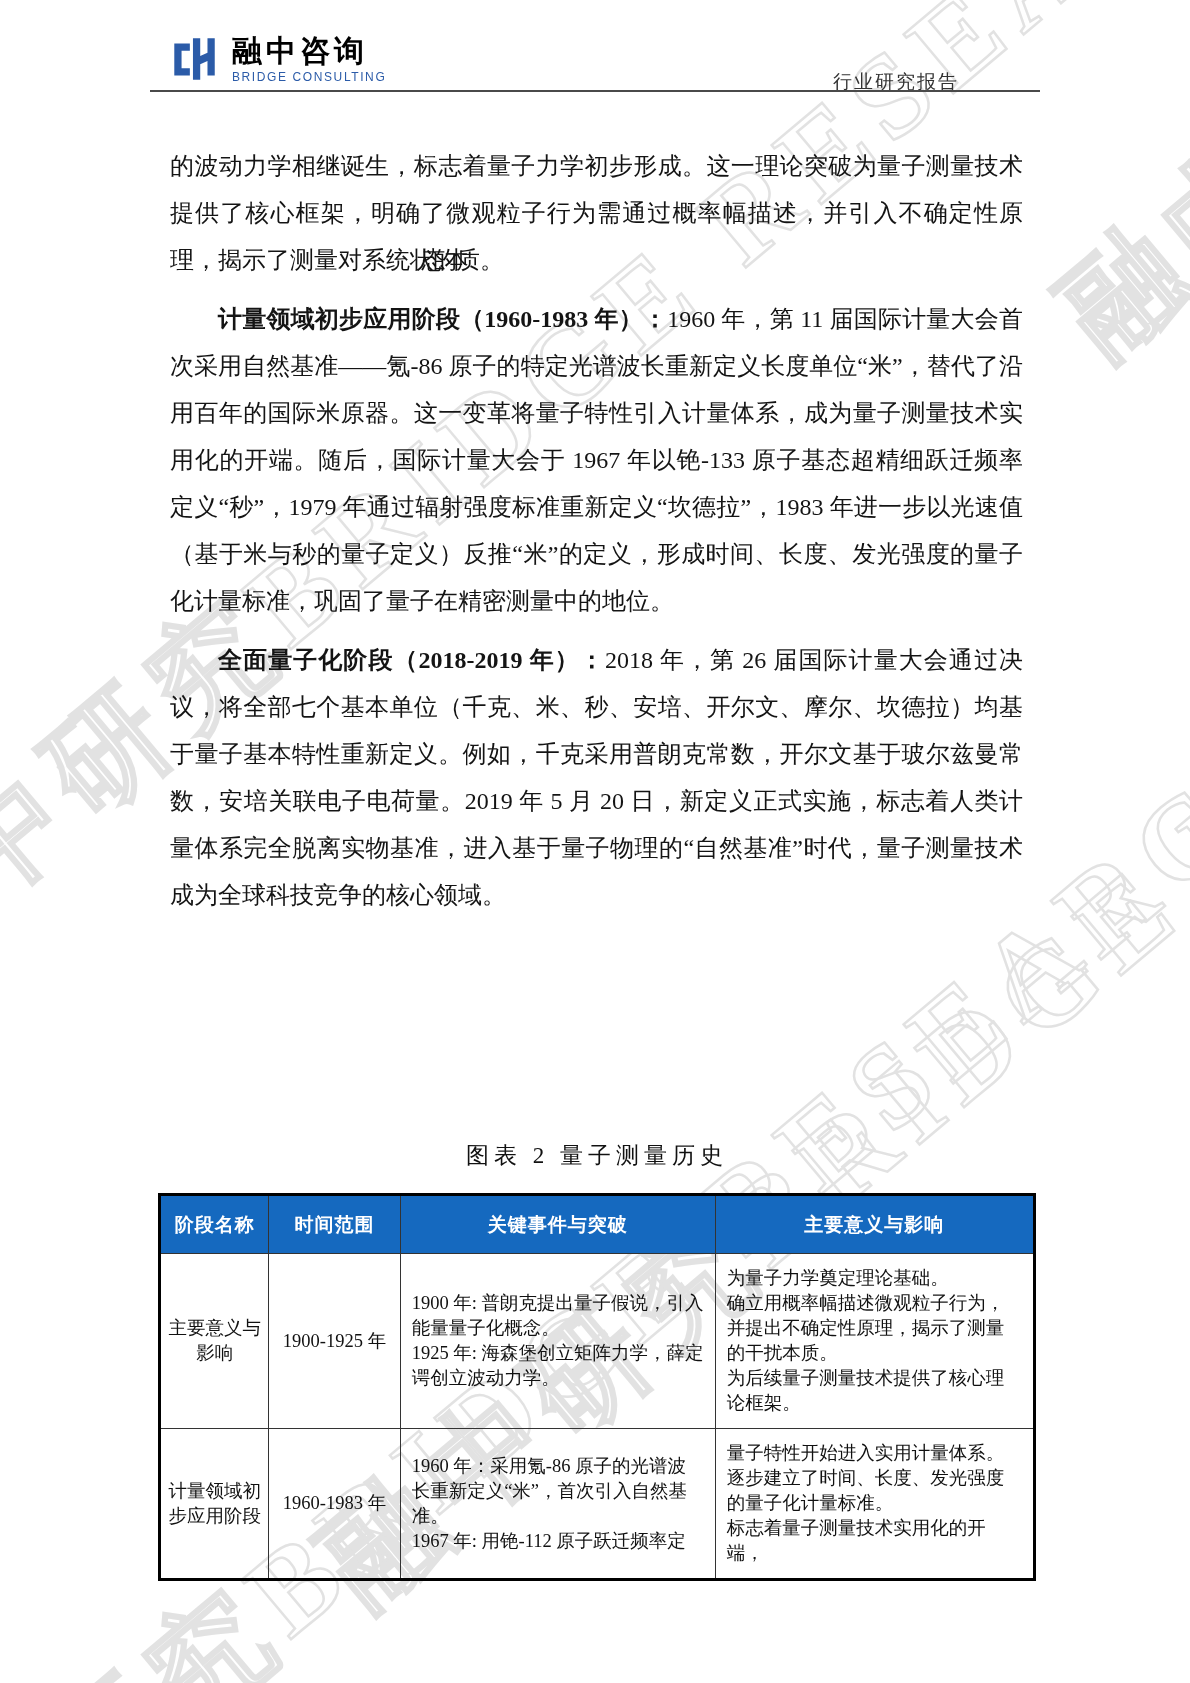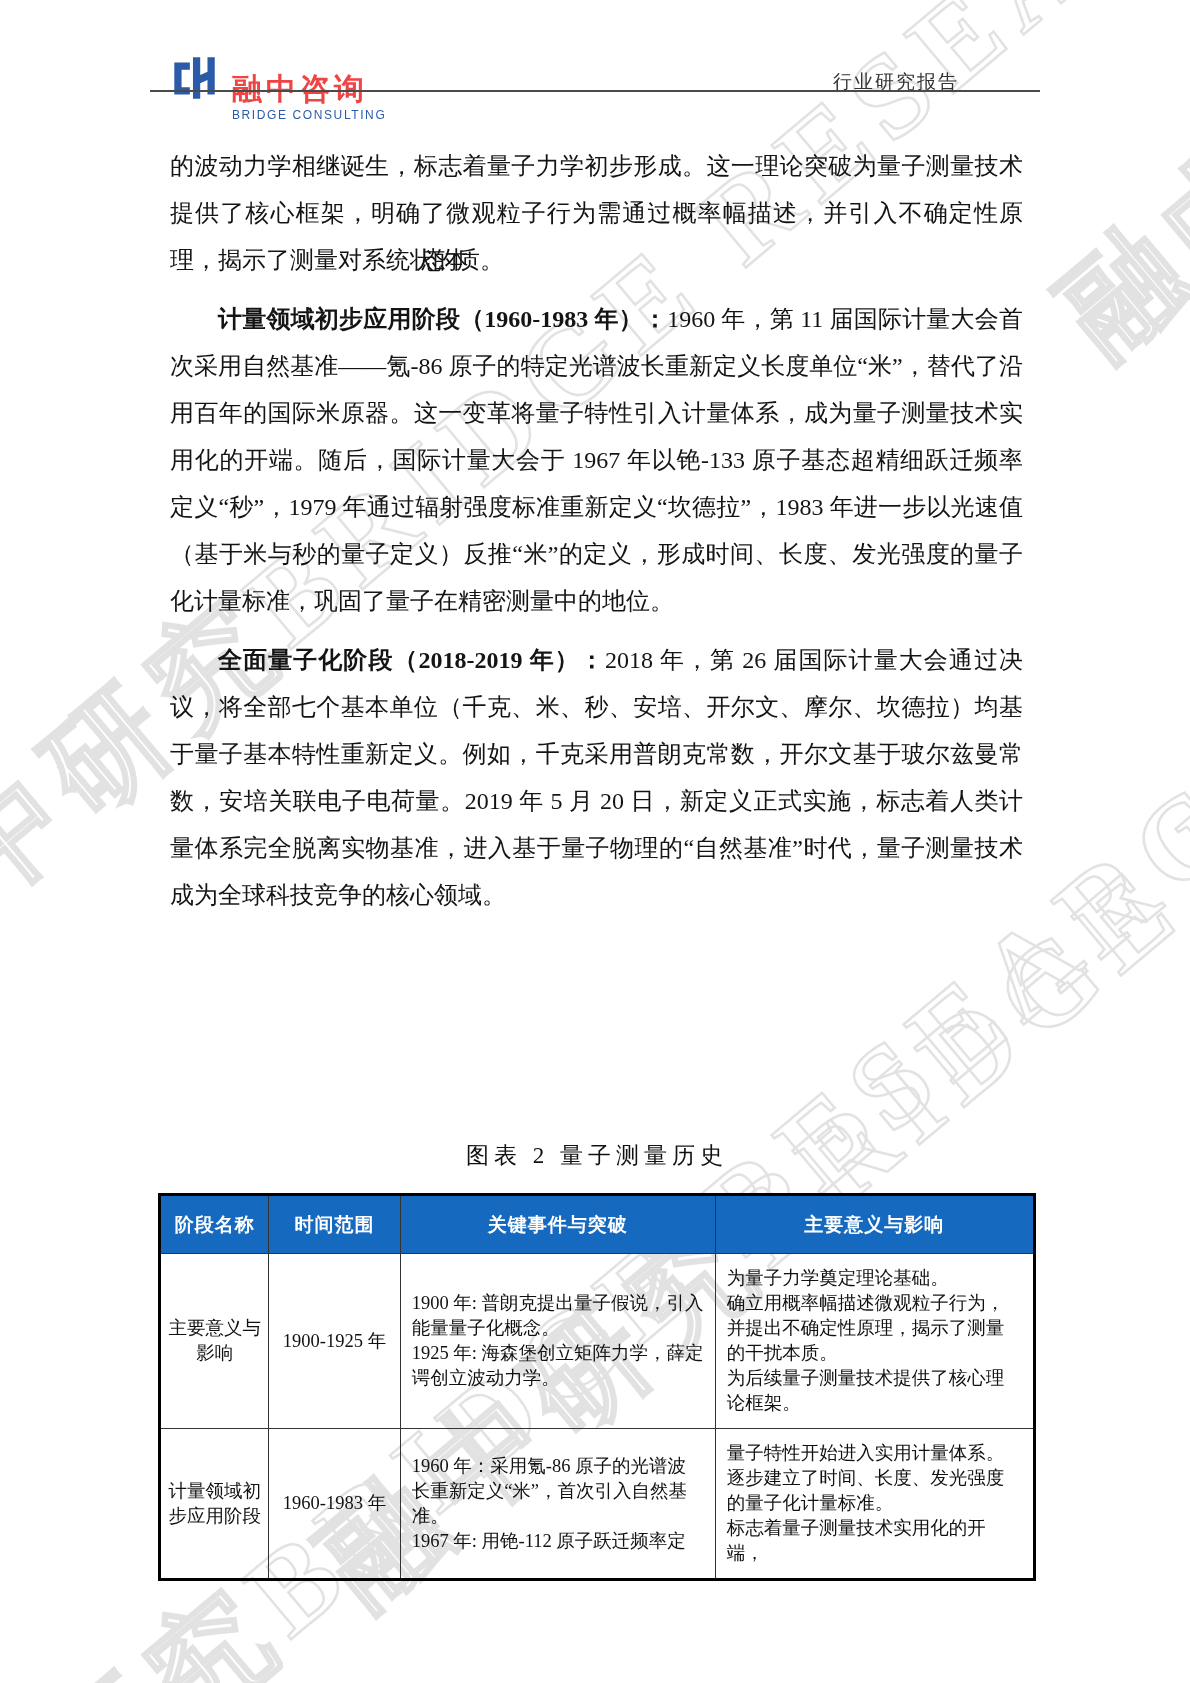--- a/index.html
+++ b/index.html
@@ -16,22 +16,22 @@
     transform:rotate(-40deg); transform-origin:left center;
   }
   .wm-a { left:-140px; top:880px; }
   .wm-b { left:340px;  top:1500px; }
   .wm-c { left:1080px; top:250px; }
   .wm-d { left:-140px; top:1870px; }
   
   .logo-wrap { position:absolute; left:166px; top:34px; display:flex; align-items:center; z-index:1; }
   .logo-mark { width:56px; height:50px; }
   .logo-txt { margin-left:10px; }
-  .logo-cn { color:#ef4444; font-weight:bold; font-size:30px; line-height:32px; letter-spacing:4px;
-             font-family:Liberation Serif, serif;margin-top:39px; }
+  .logo-cn { color:#000000; font-weight:bold; font-size:30px; line-height:32px; letter-spacing:4px;
+             font-family:Liberation Serif, serif; }
   .logo-en { color:#2b5ba8; font-size:12px; letter-spacing:1.6px; margin-top:3px;
              font-family:"Liberation Sans","DejaVu Sans",sans-serif; }
   .doc-type { position:absolute; left:833px; top:69px; width:210px; font-size:19px; color:#333;
               letter-spacing:2px; z-index:1; }
   .header-rule { position:absolute; left:150px; top:90px; width:890px; height:2px; background:#4a4a4a; z-index:1; }
   
   .content {
     position:absolute; left:158px; top:131px; width:877px; z-index:1;
     font-size:24px; line-height:47px; color:#141414; text-align:justify;
   }

